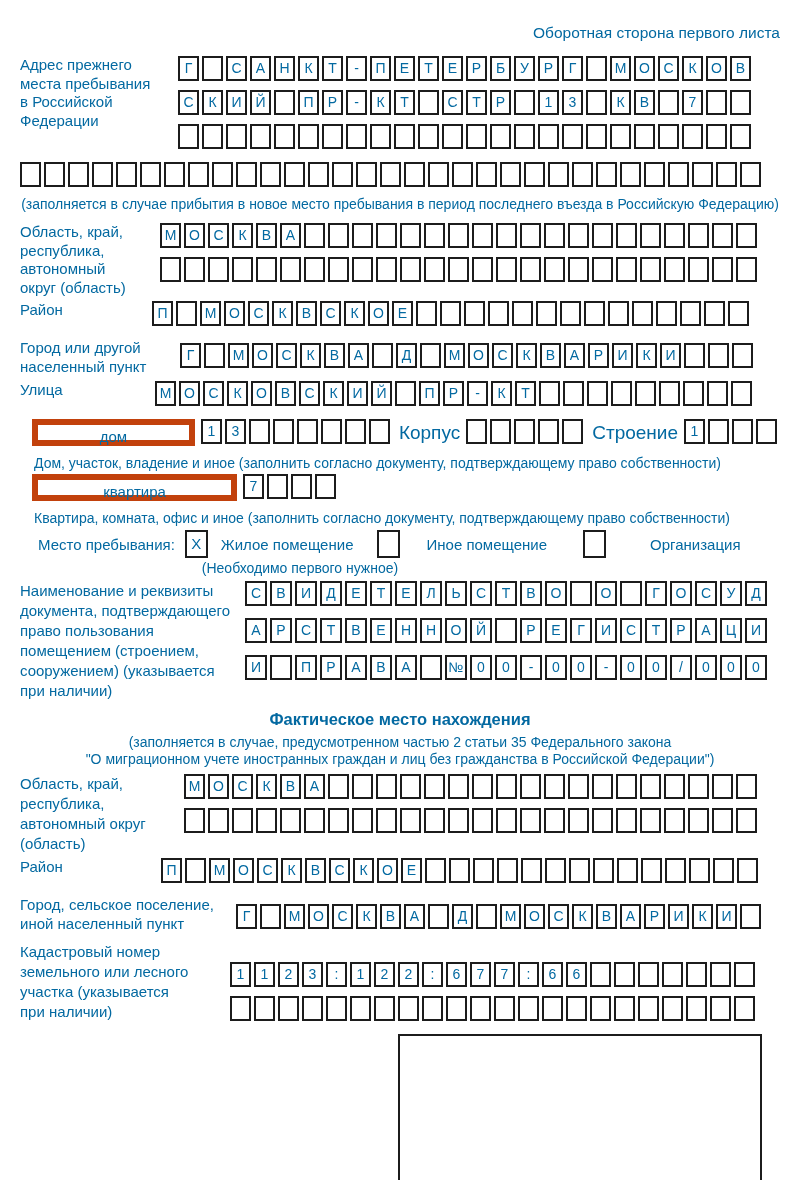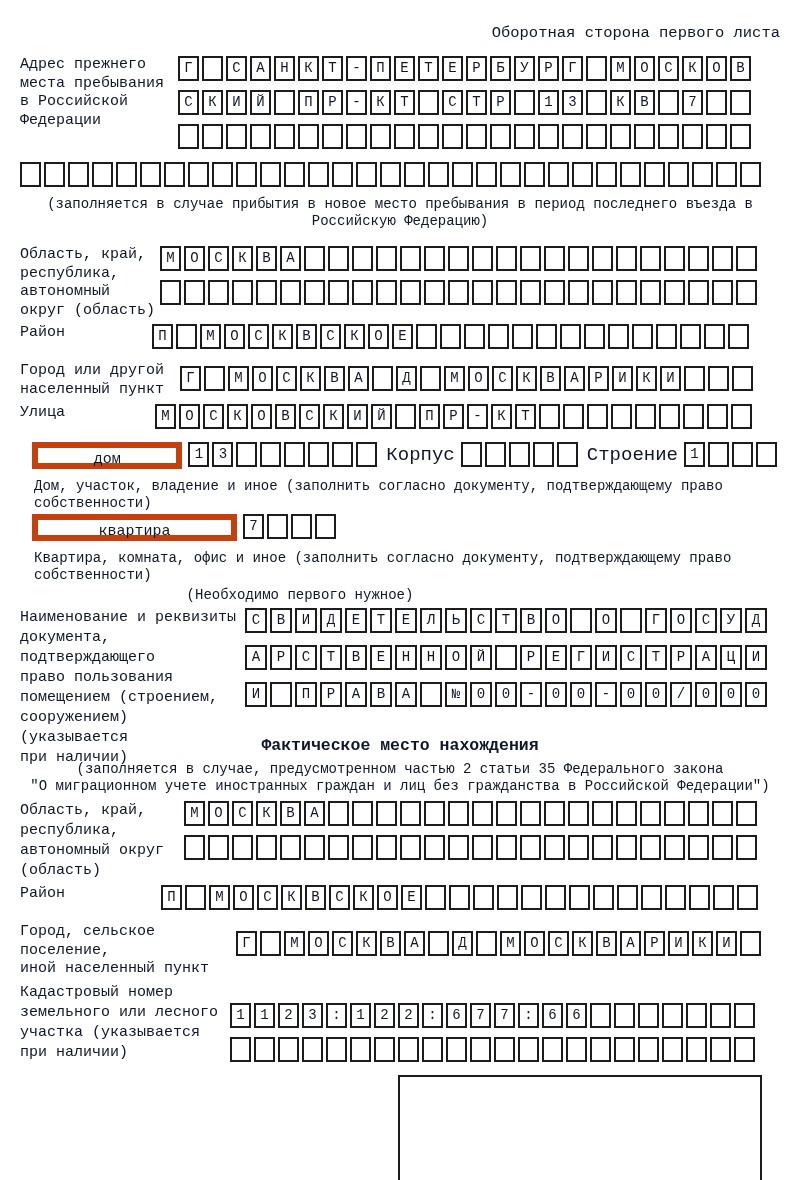--- a/index.html
+++ b/index.html
@@ -1,20 +1,20 @@
 <!DOCTYPE html>
 <html><head>
 <meta charset="utf-8">
 <style>
   html,body{margin:0;padding:0;background:#fff;}
   .page{
     width:800px;height:1180px;box-sizing:border-box;
     padding:16px 20px 0 20px;overflow:hidden;position:relative;
-    background:#fff;color:#0f172a;
-    font-family:Liberation Mono, monospace;
+    background:#fff;color:#0369a1;
+    font-family:Liberation Sans, sans-serif;
   }
   .hdr{ text-align:right;font-size:15.5px;line-height:18px;margin:8px 0 14px 0;}
   .lbl{ font-size:15px;line-height:18.5px;white-space:pre-line;}
   .frow{ display:flex;align-items:flex-start;margin-bottom:4px;}
   .rows{ display:block;}
   .cellrow{ white-space:nowrap;height:30px;margin-bottom:4px;}
   .cell{
     display:inline-block;box-sizing:border-box;vertical-align:top;
     width:21px;height:25px;border:2px solid #1c1c1c;margin-right:3px;
     background:#fff;font-size:14px;line-height:21px;text-align:center;
@@ -63,21 +63,21 @@
 места пребывания
 в Российской
 Федерации</div>
     <div class="rows">
       <div class="cellrow"><span class="cell">Г</span><span class="cell"></span><span class="cell">С</span><span class="cell">А</span><span class="cell">Н</span><span class="cell">К</span><span class="cell">Т</span><span class="cell">-</span><span class="cell">П</span><span class="cell">Е</span><span class="cell">Т</span><span class="cell">Е</span><span class="cell">Р</span><span class="cell">Б</span><span class="cell">У</span><span class="cell">Р</span><span class="cell">Г</span><span class="cell"></span><span class="cell">М</span><span class="cell">О</span><span class="cell">С</span><span class="cell">К</span><span class="cell">О</span><span class="cell">В</span></div>
       <div class="cellrow"><span class="cell">С</span><span class="cell">К</span><span class="cell">И</span><span class="cell">Й</span><span class="cell"></span><span class="cell">П</span><span class="cell">Р</span><span class="cell">-</span><span class="cell">К</span><span class="cell">Т</span><span class="cell"></span><span class="cell">С</span><span class="cell">Т</span><span class="cell">Р</span><span class="cell"></span><span class="cell">1</span><span class="cell">3</span><span class="cell"></span><span class="cell">К</span><span class="cell">В</span><span class="cell"></span><span class="cell">7</span><span class="cell"></span><span class="cell"></span></div>
       <div class="cellrow"><span class="cell"></span><span class="cell"></span><span class="cell"></span><span class="cell"></span><span class="cell"></span><span class="cell"></span><span class="cell"></span><span class="cell"></span><span class="cell"></span><span class="cell"></span><span class="cell"></span><span class="cell"></span><span class="cell"></span><span class="cell"></span><span class="cell"></span><span class="cell"></span><span class="cell"></span><span class="cell"></span><span class="cell"></span><span class="cell"></span><span class="cell"></span><span class="cell"></span><span class="cell"></span><span class="cell"></span></div>
     </div>
   </div>
   <div class="cellrow"><span class="cell"></span><span class="cell"></span><span class="cell"></span><span class="cell"></span><span class="cell"></span><span class="cell"></span><span class="cell"></span><span class="cell"></span><span class="cell"></span><span class="cell"></span><span class="cell"></span><span class="cell"></span><span class="cell"></span><span class="cell"></span><span class="cell"></span><span class="cell"></span><span class="cell"></span><span class="cell"></span><span class="cell"></span><span class="cell"></span><span class="cell"></span><span class="cell"></span><span class="cell"></span><span class="cell"></span><span class="cell"></span><span class="cell"></span><span class="cell"></span><span class="cell"></span><span class="cell"></span><span class="cell"></span><span class="cell"></span></div>
-  <div class="note center" style="margin-bottom:16px;">(заполняется в случае прибытия в новое место пребывания в период последнего въезда в Российскую Федерацию)</div>
+  <div class="note center" style="margin-bottom:10px;">(заполняется в случае прибытия в новое место пребывания в период последнего въезда в Российскую Федерацию)</div>
 
 
   <div class="frow">
     <div class="lbl" style="width:140px;">Область, край,
 республика,
 автономный
 округ (область)</div>
     <div class="rows">
       <div class="cellrow"><span class="cell">М</span><span class="cell">О</span><span class="cell">С</span><span class="cell">К</span><span class="cell">В</span><span class="cell">А</span><span class="cell"></span><span class="cell"></span><span class="cell"></span><span class="cell"></span><span class="cell"></span><span class="cell"></span><span class="cell"></span><span class="cell"></span><span class="cell"></span><span class="cell"></span><span class="cell"></span><span class="cell"></span><span class="cell"></span><span class="cell"></span><span class="cell"></span><span class="cell"></span><span class="cell"></span><span class="cell"></span><span class="cell"></span></div>
       <div class="cellrow"><span class="cell"></span><span class="cell"></span><span class="cell"></span><span class="cell"></span><span class="cell"></span><span class="cell"></span><span class="cell"></span><span class="cell"></span><span class="cell"></span><span class="cell"></span><span class="cell"></span><span class="cell"></span><span class="cell"></span><span class="cell"></span><span class="cell"></span><span class="cell"></span><span class="cell"></span><span class="cell"></span><span class="cell"></span><span class="cell"></span><span class="cell"></span><span class="cell"></span><span class="cell"></span><span class="cell"></span><span class="cell"></span></div>
@@ -109,20 +109,29 @@
     <div class="cellrow"><span class="cell">1</span><span class="cell"></span><span class="cell"></span><span class="cell"></span></div>
   </div>
   <div class="note" style="margin:0 0 2px 14px;">Дом, участок, владение и иное (заполнить согласно документу, подтверждающему право собственности)</div>
 
   <div class="hrow">
     <div class="wbox gap6" style="width:205px;">квартира</div>
     <div class="cellrow"><span class="cell">7</span><span class="cell"></span><span class="cell"></span><span class="cell"></span></div>
   </div>
   <div class="note" style="margin:0 0 3px 14px;">Квартира, комната, офис и иное (заполнить согласно документу, подтверждающему право собственности)</div>
 
+  <div class="stayrow">
+    <span>Место пребывания:</span>
+    <span class="chk" style="margin-left:10px;">X</span>
+    <span style="margin-left:13px;">Жилое помещение</span>
+    <span class="chk" style="margin-left:24px;"></span>
+    <span style="margin-left:26px;">Иное помещение</span>
+    <span class="chk" style="margin-left:36px;"></span>
+    <span style="margin-left:44px;">Организация</span>
+  </div>
   <div class="note" style="text-align:center;width:560px;margin-bottom:4px;">(Необходимо первого нужное)</div>
 
   <div class="frow" style="height:122px;overflow:visible;">
     <div class="lbl doc-lbl" style="width:225px;">Наименование и реквизиты
 документа, подтверждающего
 право пользования
 помещением (строением,
 сооружением) (указывается
 при наличии)</div>
     <div class="rows">

